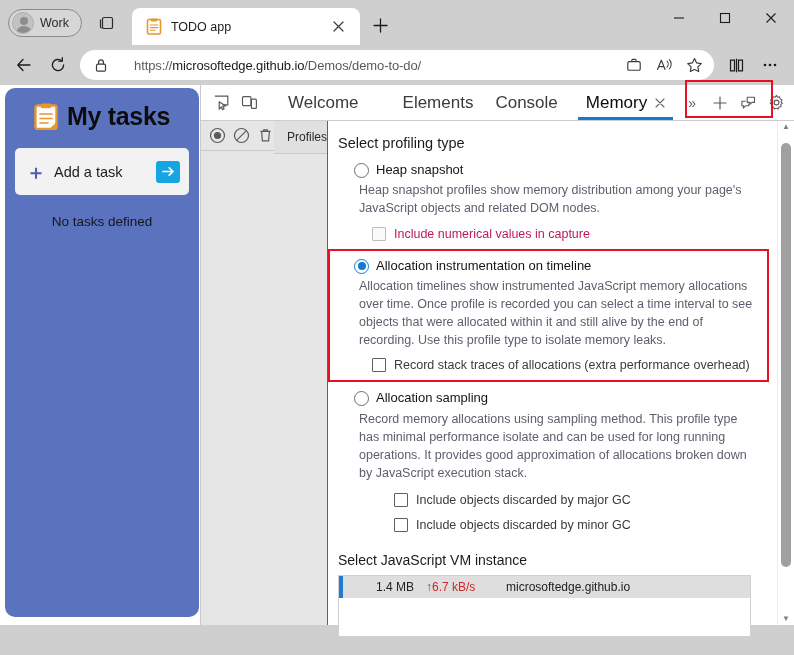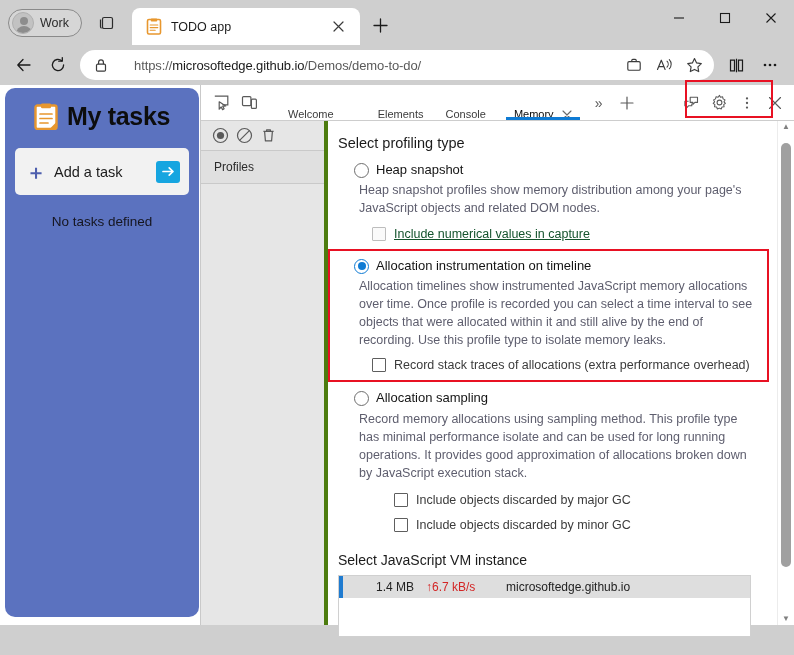--- a/index.html
+++ b/index.html
@@ -145,41 +145,41 @@
   .dt-tabbar {
     height: 36px; display: flex; align-items: center;
     background: #ffffff; border-bottom: 1px solid #cdcdcd;
     padding-left: 6px; gap: 0; position: relative;
   }
   .dt-iconbtn {
     width: 28px; height: 28px; display: flex; align-items: center;
     justify-content: center; color: #5a5a5a; flex: 0 0 auto;
   }
   .dt-tab {
-    height: 35px; padding: 0 11px; display: flex; align-items: flex-end;
-    font-size: 11px; color: #3b3b3b; position: relative; white-space: nowrap;
+    height: 35px; padding: 0 11px; display: flex; align-items: center;
+    font-size: 17px; color: #3b3b3b; position: relative; white-space: nowrap;
   }
   .dt-tab.active { color: #0b0b0b; }
   .dt-tab.active::after {
     content: ""; position: absolute; left: 3px; right: 3px; bottom: 0;
     height: 3px; background: #0f7bd4;
   }
   .dt-tab .tabx { margin-left: 8px; color: #6a6a6a; font-size: 12px; }
   .dt-tab-highlight {
     position: absolute; left: 484px; top: -5px; width: 88px; height: 38px;
     border: 2.5px solid #e81123; pointer-events: none;
   }
   .dt-spacer { flex: 1; }
   .dt-right { display: flex; align-items: center; padding-right: 5px; }
 
   .dt-body { flex: 1; display: flex; min-height: 0; }
 
   .dt-sidebar {
     width: 127px; flex: 0 0 127px; background: #e6e6e6;
-    border-right: 4px solid #4d7c0f; display: flex; flex-direction: column;
+    border-right: 1px solid #4d7c0f; display: flex; flex-direction: row; justify-content: flex-end;
   }
   .dt-sidebar-toolbar {
     height: 30px; display: flex; align-items: center; gap: 7px;
     padding-left: 11px; border-bottom: 1px solid #c9c9c9;
   }
   .dt-sidebar-header {
     height: 33px; display: flex; align-items: center; padding-left: 13px;
     font-size: 12px; color: #2b2b2b; border-bottom: 1px solid #c9c9c9;
     background: #e0e0e0;
   }
@@ -215,21 +215,21 @@
   }
   .check-row {
     display: flex; align-items: center; gap: 8px; margin: 9px 0 0 36px;
   }
   .checkbox {
     width: 14px; height: 14px; border: 1.4px solid #5e5e5e;
     background: #ffffff; flex: 0 0 auto; border-radius: 1px;
   }
   .checkbox.disabled { border-color: #bdbdbd; background: #fafafa; }
   .check-label { font-size: 12.5px; color: #3b3b3b; }
-  .check-label.disabled { color: #14532d; text-decoration: underline; }
+  .check-label.disabled { color: #be185d; }
 
   .opt-block { margin-bottom: 4px; }
 
   .highlight-box {
     position: absolute; left: 0px; top: 128px; width: 441px; height: 133px;
     border: 2.5px solid #e81123; pointer-events: none; z-index: 5;
   }
 
   .vm-title { font-size: 14px; color: #1b1b1b; margin-bottom: 7px; padding-left: 2px; }
   .vm-list {

